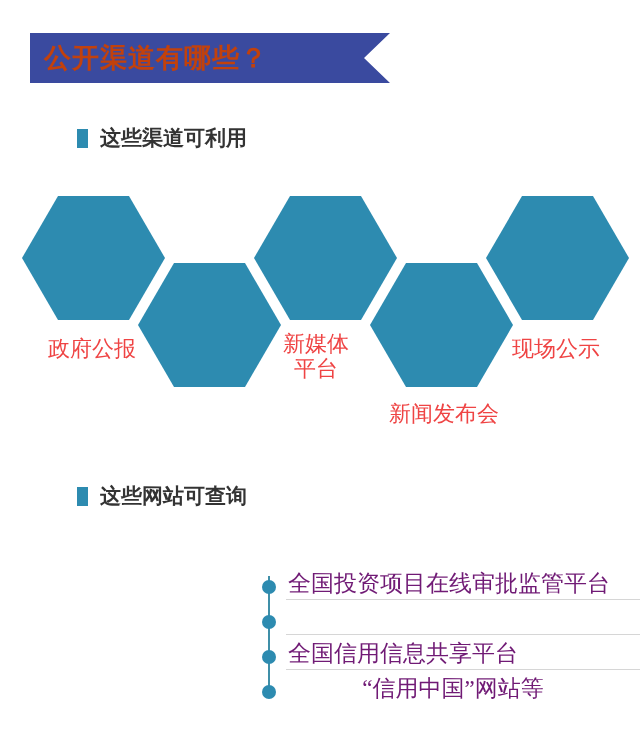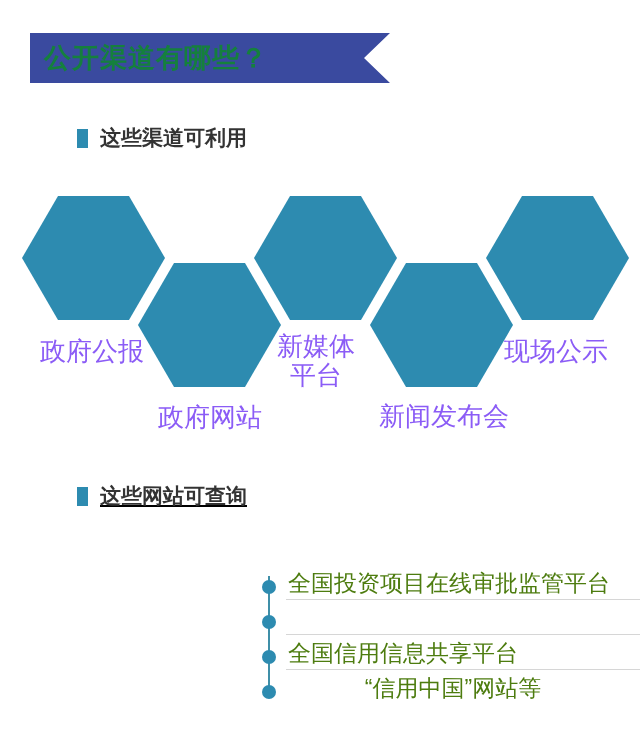--- a/index.html
+++ b/index.html
@@ -28,21 +28,21 @@
     left: 0;
     top: 0;
     display: block;
   }
   .header-title {
     position: absolute;
     left: 14px;
     top: 0;
     height: 50px;
     line-height: 50px;
-    color: #15803d;
+    color: #c2410c;
     font-size: 27px;
     font-weight: bold;
     letter-spacing: 1px;
     white-space: nowrap;
   }
 
   
   .section-head {
     position: absolute;
     display: flex;
@@ -56,37 +56,37 @@
     margin-right: 12px;
     flex: 0 0 auto;
   }
   .section-head .section-label {
     font-size: 21px;
     font-weight: bold;
     color: #333333;
     white-space: nowrap;
   }
   #section-head-1 { left: 32px; top: 124px; }
-  #section-head-2 { left: 32px; top: 482px; text-decoration: underline; }
+  #section-head-2 { left: 32px; top: 482px; }
 
   
   .hex-cluster {
     position: absolute;
     left: 0;
     top: 180px;
     width: 640px;
     height: 260px;
   }
   .hex-cluster svg {
     display: block;
   }
   .hex-label {
     position: absolute;
-    font-size: 26px;
-    color: #8b5cf6;
+    font-size: 22px;
+    color: #ef4444;
     text-align: center;
     line-height: 1.18;
     white-space: nowrap;
   }
   .hex-label.two-line {
     white-space: normal;
     line-height: 1.12;
   }
 
   
@@ -120,22 +120,23 @@
     border-radius: 50%;
     background: #2d8bb0;
   }
   .site-list-item .item-text {
     position: absolute;
     left: 26px;
     top: 0;
     height: 29px;
     line-height: 29px;
     font-size: 23px;
-    color: #4d7c0f;
-    white-space: nowrap;
+    color: #701a75;
+    white-space: nowrap;
+    font-family: Liberation Serif, serif;
   }
   .site-list-item .underline {
     position: absolute;
     left: 24px;
     top: 30px;
     width: 354px;
     height: 1px;
     background: #d6d6d6;
   }
   .site-list-item.centered .item-text {
@@ -168,21 +169,20 @@
 
     <polygon points="290,16 361,16 397,78 361,140 290,140 254,78" fill="#2d8bb0"></polygon>
 
     <polygon points="406,83 477,83 513,145 477,207 406,207 370,145" fill="#2d8bb0"></polygon>
 
     <polygon points="522,16 593,16 629,78 593,140 522,140 486,78" fill="#2d8bb0"></polygon>
   </svg>
 
   <div class="hex-label" style="left: 32px; top: 156px; width: 120px;">政府公报</div>
 
-  <div class="hex-label" style="left: 150px; top: 222px; width: 120px;">政府网站</div>
 
   <div class="hex-label two-line" style="left: 268px; top: 152px; width: 96px;">
     <div>新媒体</div>
     <div>平台</div>
   </div>
 
   <div class="hex-label" style="left: 369px; top: 221px; width: 150px;">新闻发布会</div>
 
   <div class="hex-label" style="left: 496px; top: 156px; width: 120px;">现场公示</div>
 </div>

